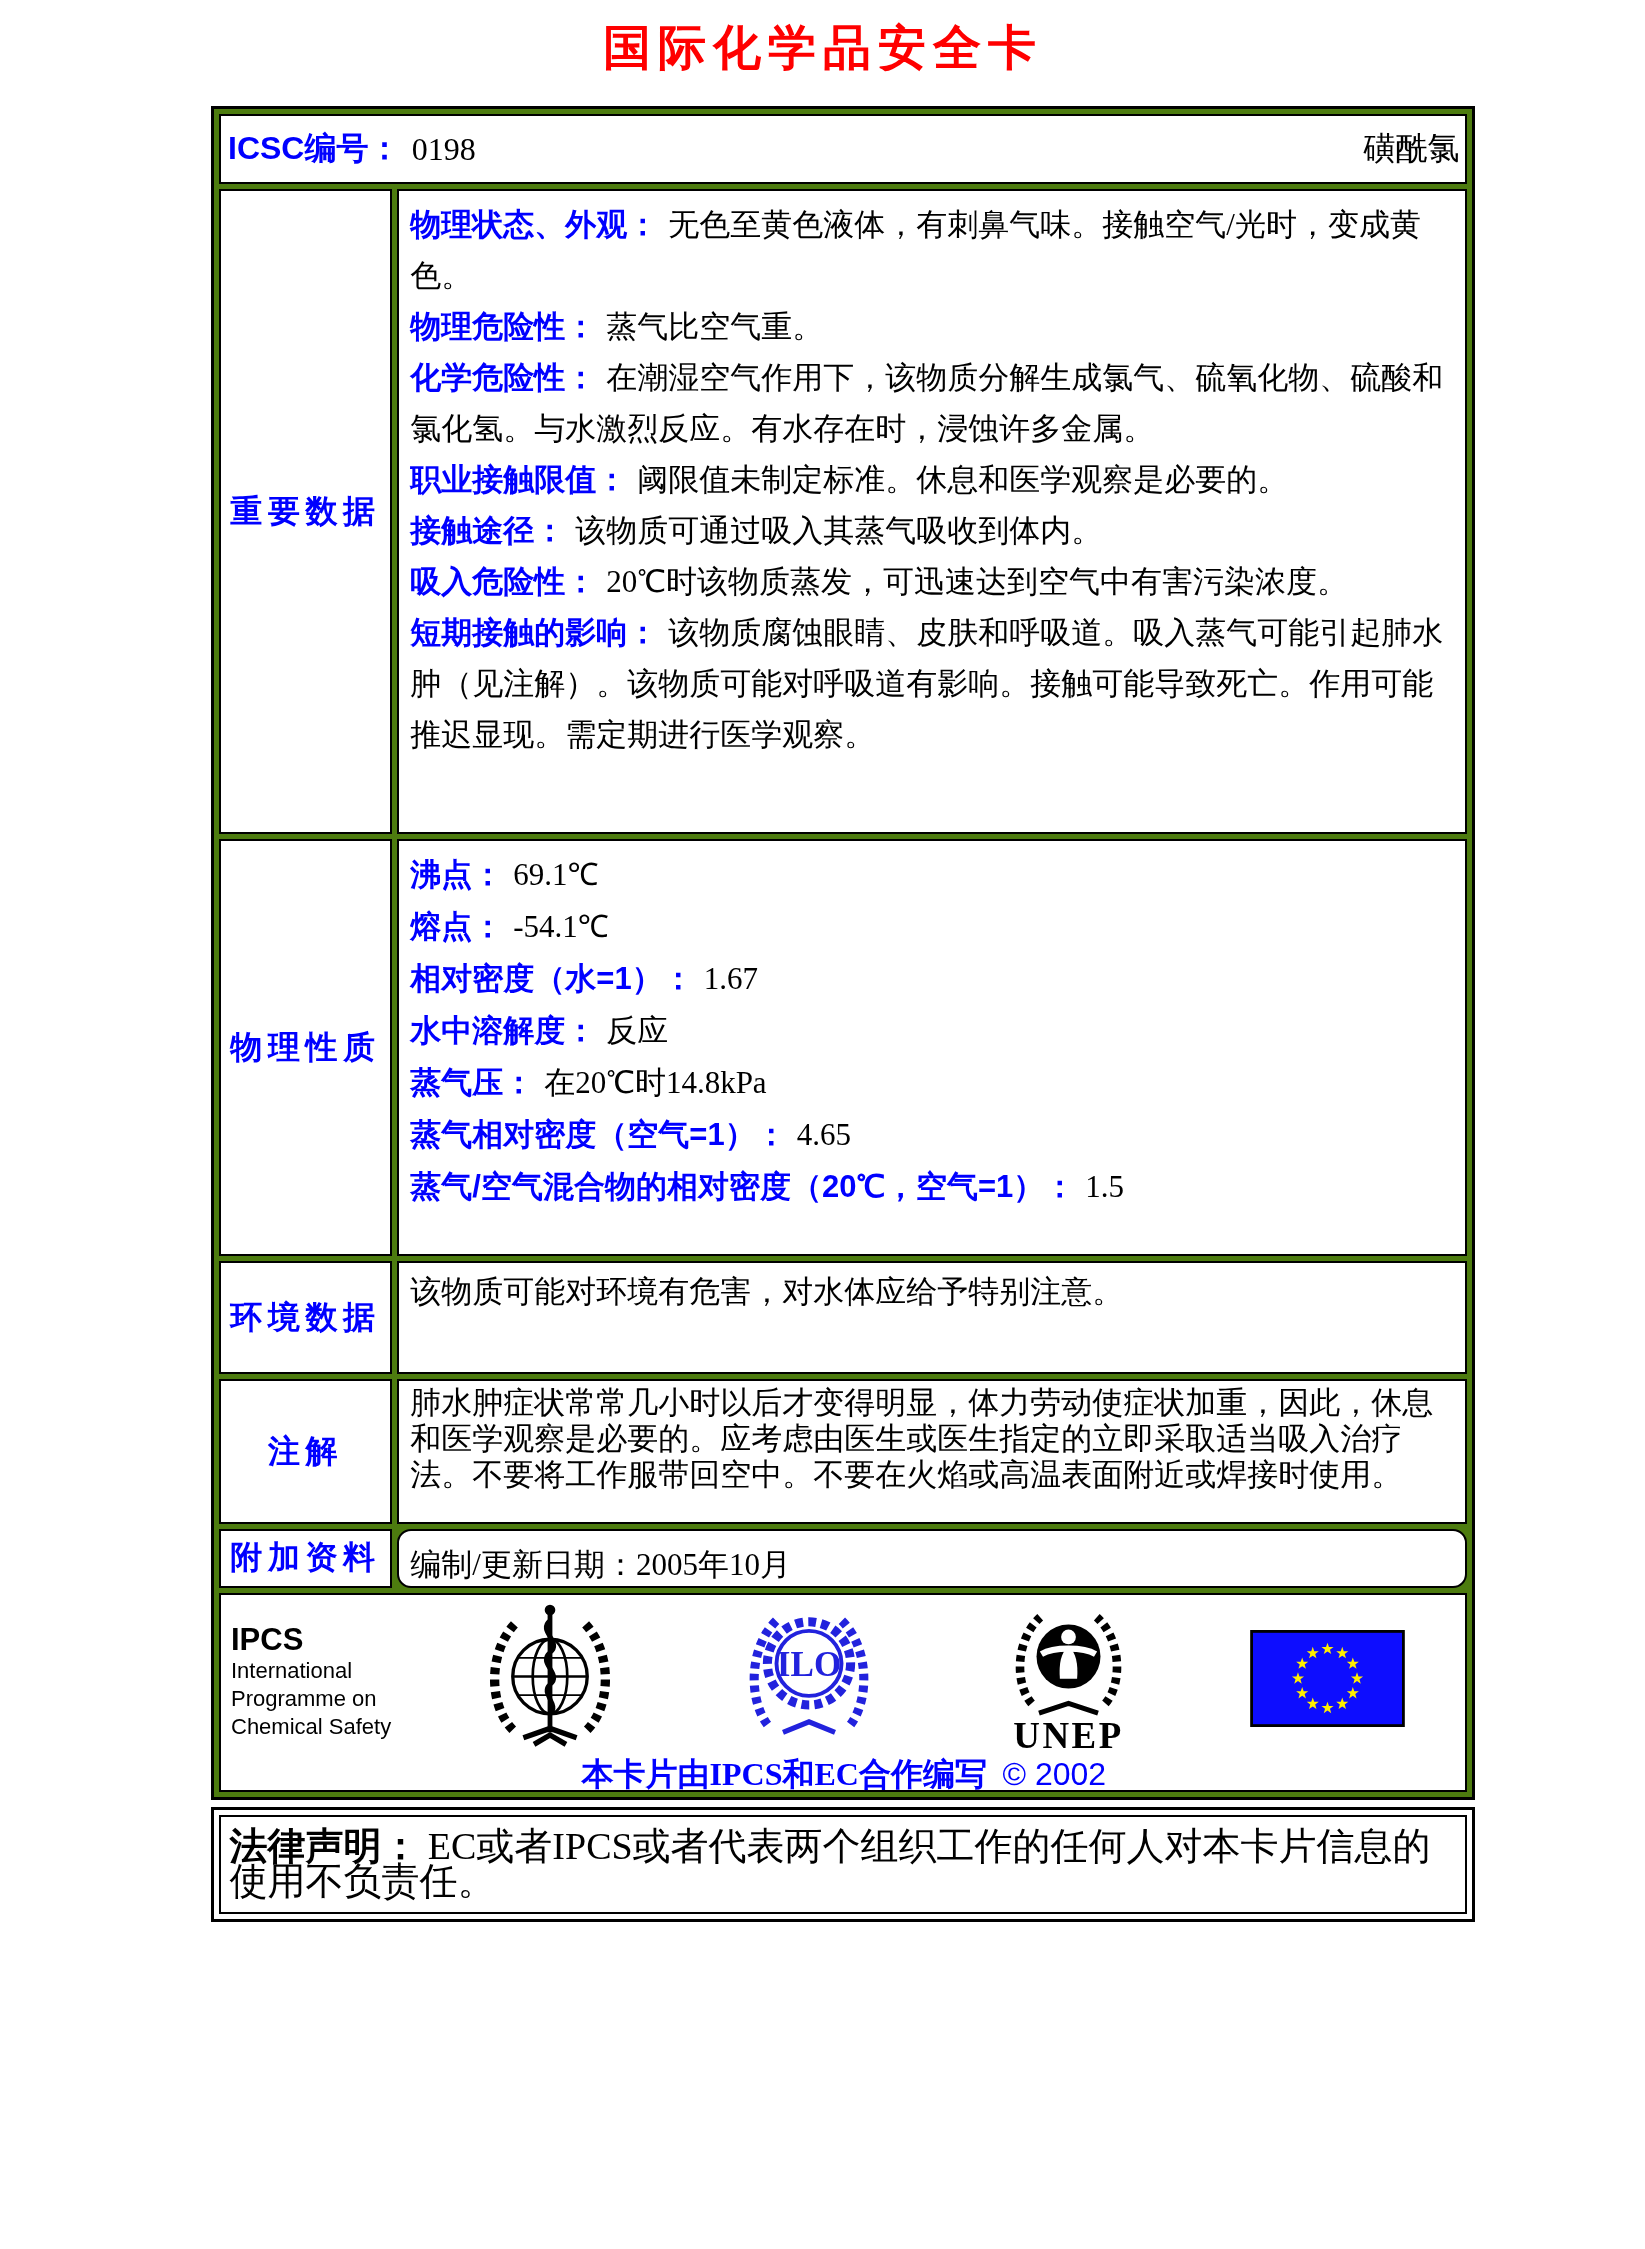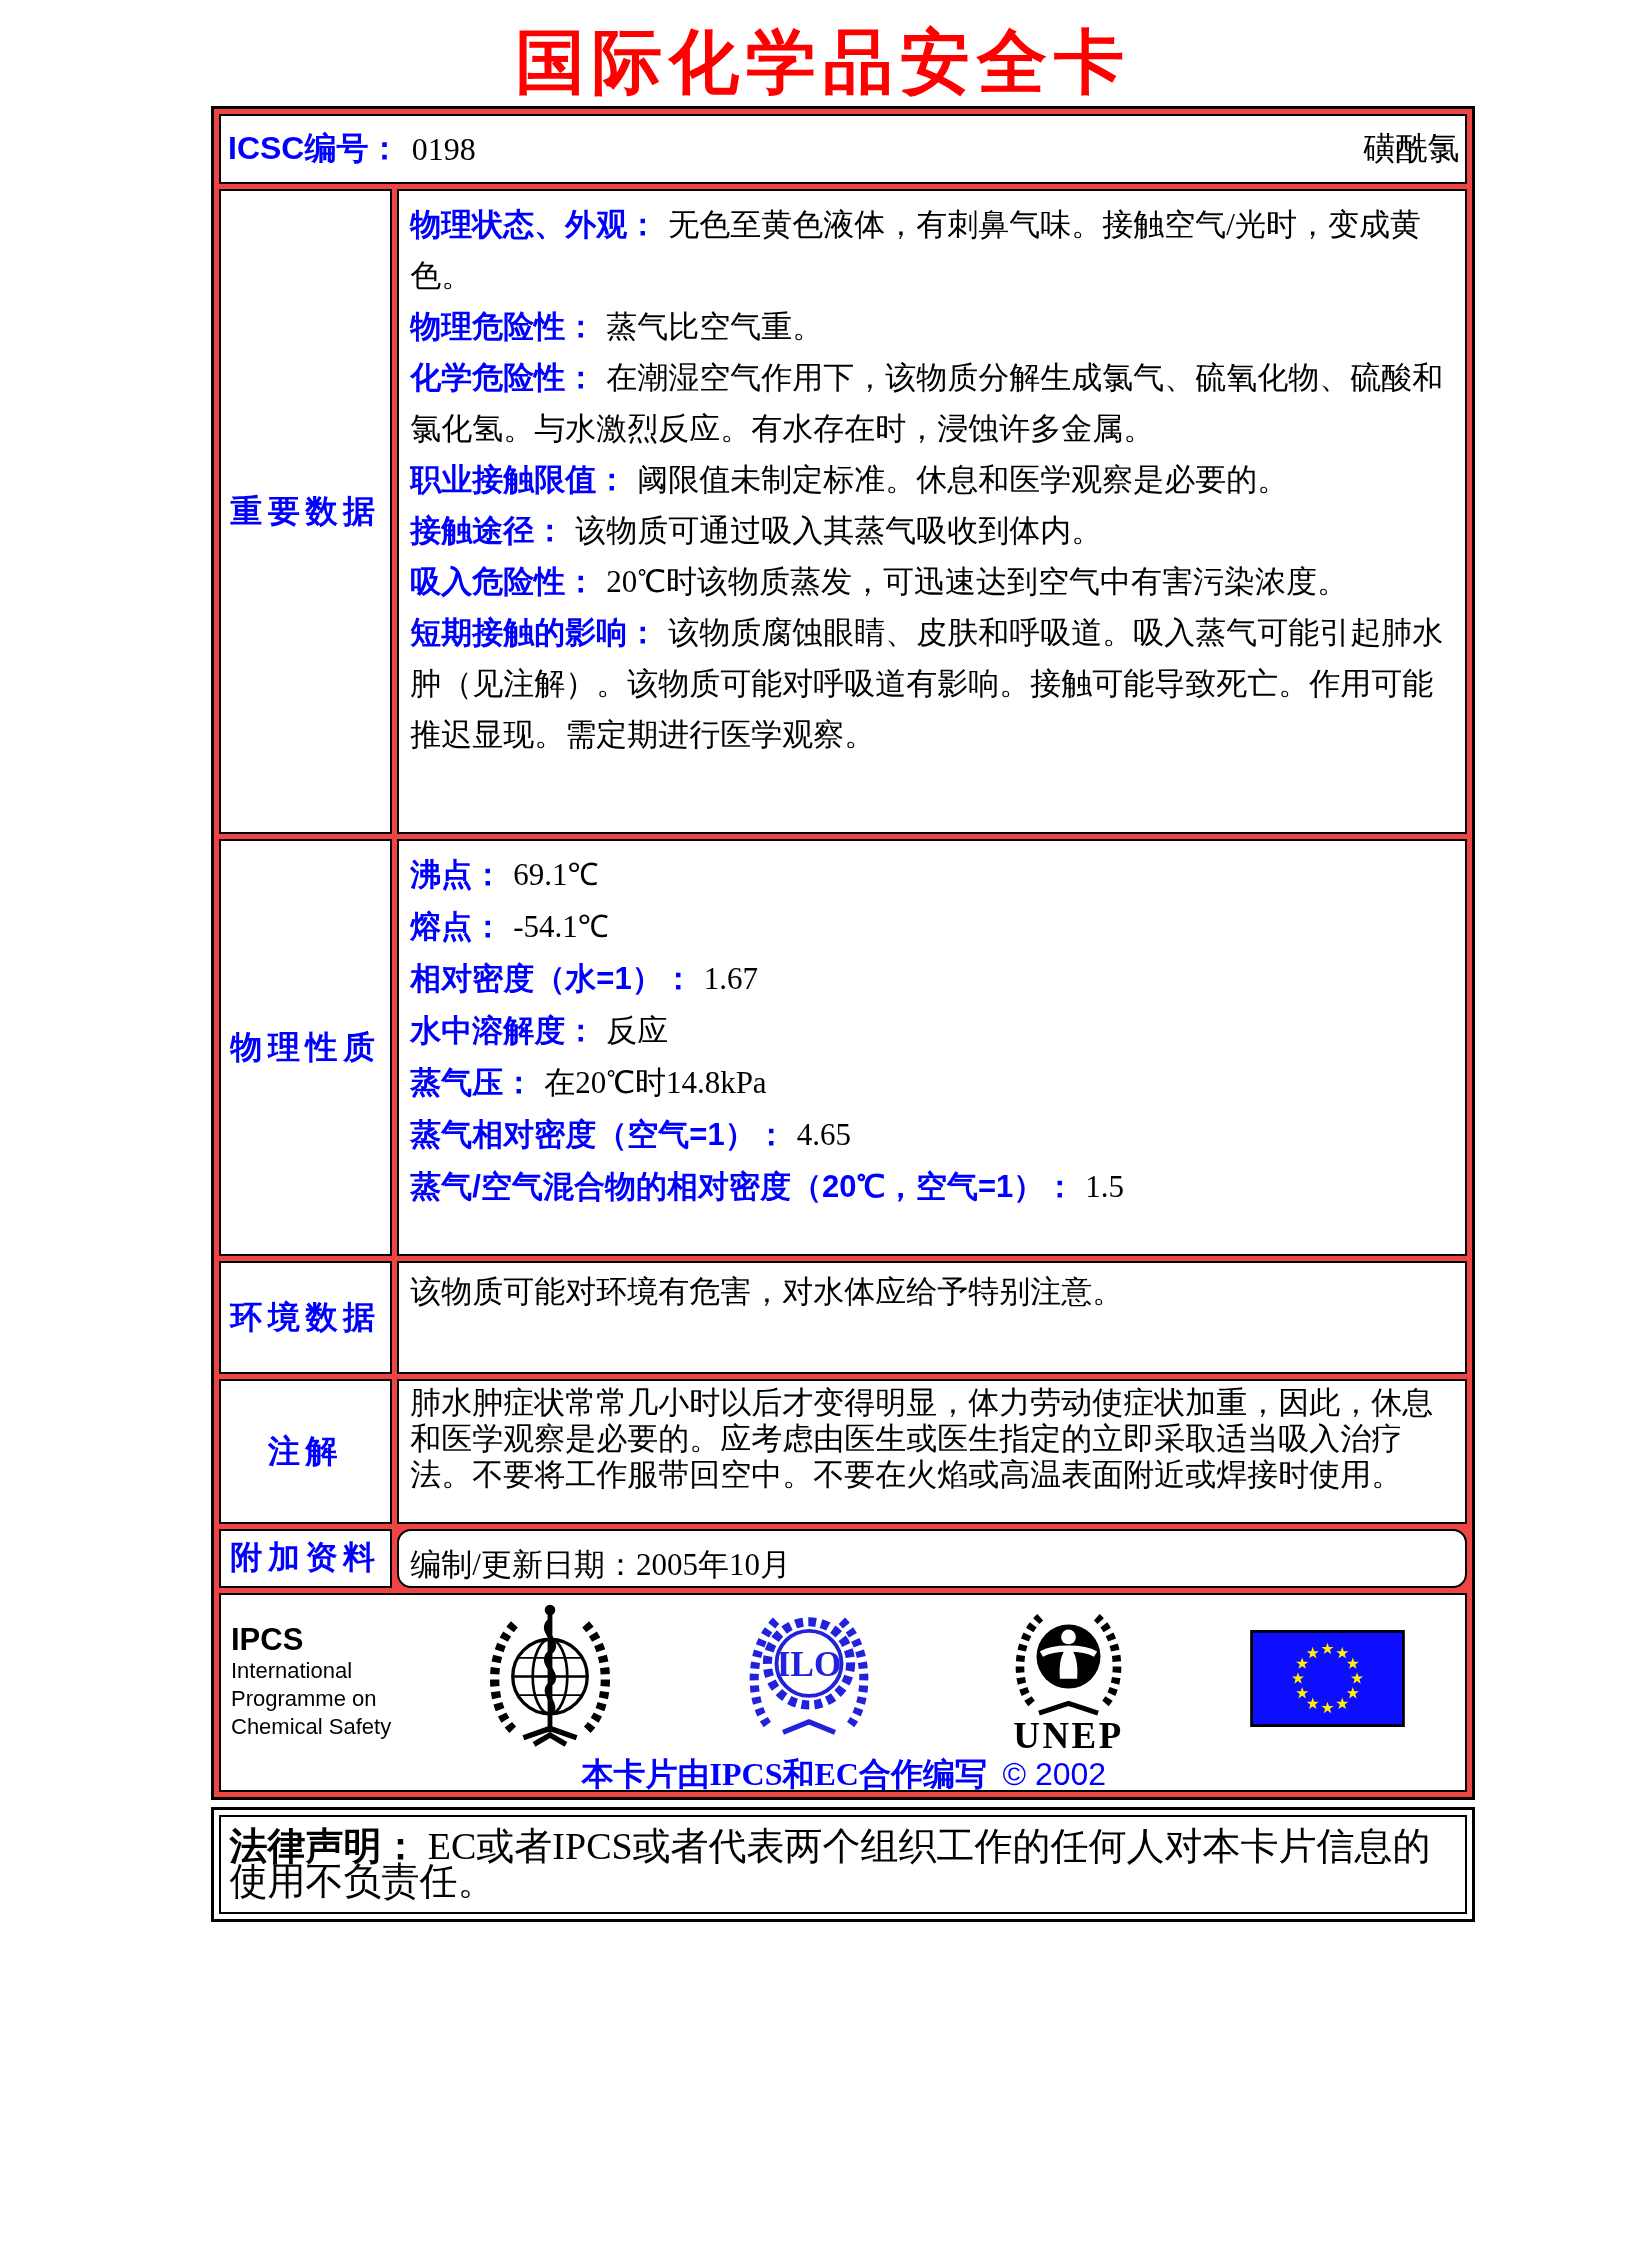--- a/index.html
+++ b/index.html
@@ -12,26 +12,26 @@
   *{box-sizing:border-box;}
   html,body{margin:0;padding:0;}
   body{
     width:1646px;height:2250px;background:#ffffff;position:relative;
     font-family:"Liberation Serif",serif;color:#000;
   }
   .page-title{
     position:absolute;top:15.5px;left:0;width:100%;margin:0;
     text-align:center;color:var(--red);
     font-family:"Liberation Serif",serif;font-weight:bold;
-    font-size:70px;letter-spacing:7px;
+    font-size:48px;letter-spacing:7px;
   }
   .wrap{position:absolute;left:211px;top:106px;width:1264px;}
   .card{
     border:3.5px solid #000;padding:5px;
-    display:flex;flex-direction:column;gap:5px;background:#ef4444;
+    display:flex;flex-direction:column;gap:5px;background:#4d7c0f;
   }
   .row{display:flex;gap:5px;}
   .cell{border:2.1px solid #000;background:#fff;}
   
   .header-cell{
     flex:1;display:flex;align-items:center;
     height:70px;padding:0 5.6px 0 7px;font-size:32px;
   }
   .icsc-label{
     color:var(--blue);font-family:"Liberation Sans",sans-serif;font-weight:bold;

